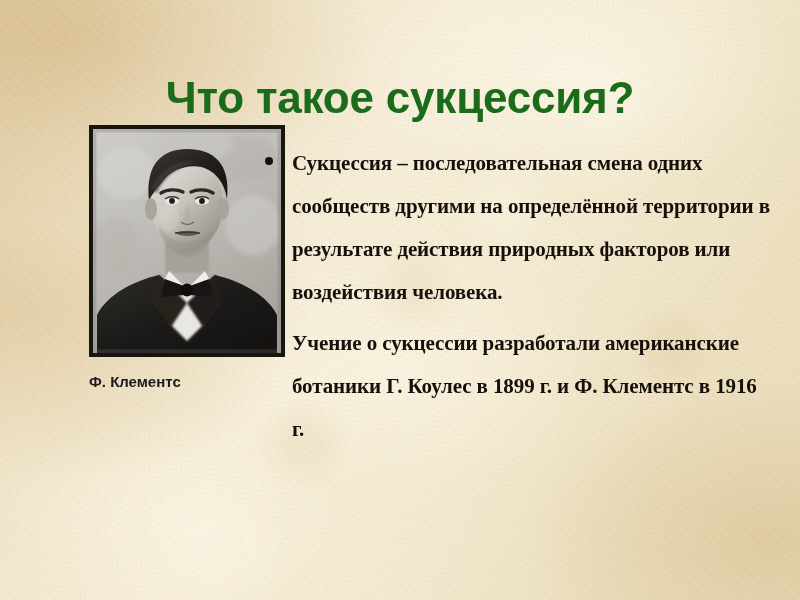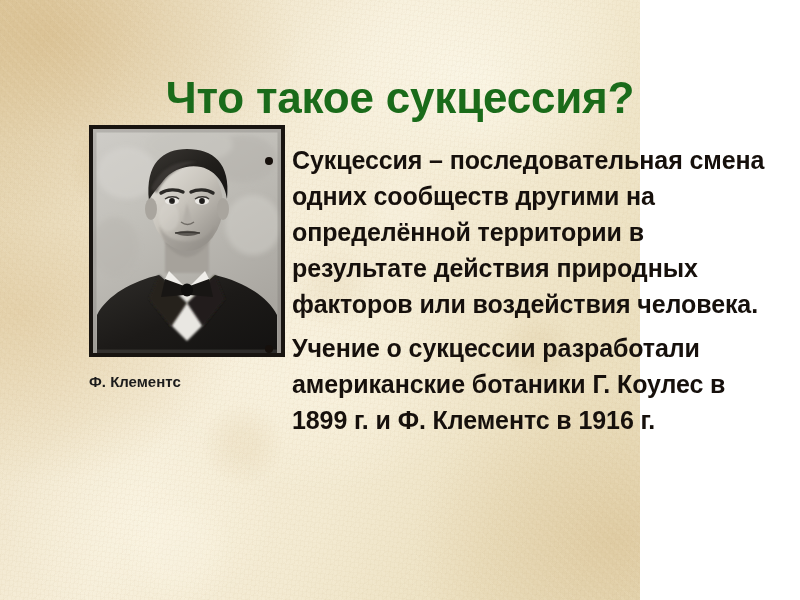--- a/index.html
+++ b/index.html
@@ -10,21 +10,21 @@
   body {
     width: 800px;
     height: 600px;
     overflow: hidden;
     font-family: "Liberation Sans", "DejaVu Sans", sans-serif;
   }
 
   
   #slide {
     position: relative;
-    width: 640px;
+    width: 800px;
     height: 600px;
     box-sizing: border-box;
     background-color: #ece0c4;
     background-image:
       radial-gradient(ellipse 55% 45% at 8% 6%,   rgba(208,176,122,0.55), rgba(208,176,122,0) 70%),
       radial-gradient(ellipse 50% 40% at 3% 52%,  rgba(214,184,131,0.45), rgba(214,184,131,0) 72%),
       radial-gradient(ellipse 45% 38% at 96% 90%, rgba(206,176,124,0.40), rgba(206,176,124,0) 70%),
       radial-gradient(ellipse 40% 30% at 72% 12%, rgba(255,252,240,0.55), rgba(255,252,240,0) 70%),
       radial-gradient(ellipse 35% 28% at 50% 62%, rgba(255,250,236,0.45), rgba(255,250,236,0) 72%),
       radial-gradient(ellipse 30% 25% at 22% 86%, rgba(255,250,235,0.40), rgba(255,250,235,0) 72%),
@@ -108,25 +108,26 @@
     top: 142px;
     width: 512px;
     margin: 0;
     padding: 0;
     list-style: none;
   }
   .bullet-item {
     position: relative;
     padding-left: 30px;
     margin-bottom: 8px;
-    font-size: 25px;
+    font-size: 21px;
     font-weight: bold;
-    line-height: 36px;
+    line-height: 43px;
     color: #16100c;
     letter-spacing: -0.1px;
+    font-family: Liberation Serif, serif;
   }
   .bullet-item:last-child { margin-bottom: 4px; }
   .bullet-dot {
     position: absolute;
     left: 3px;
     top: 15px;
     width: 8px;
     height: 8px;
     border-radius: 50%;
     background: #16100c;

